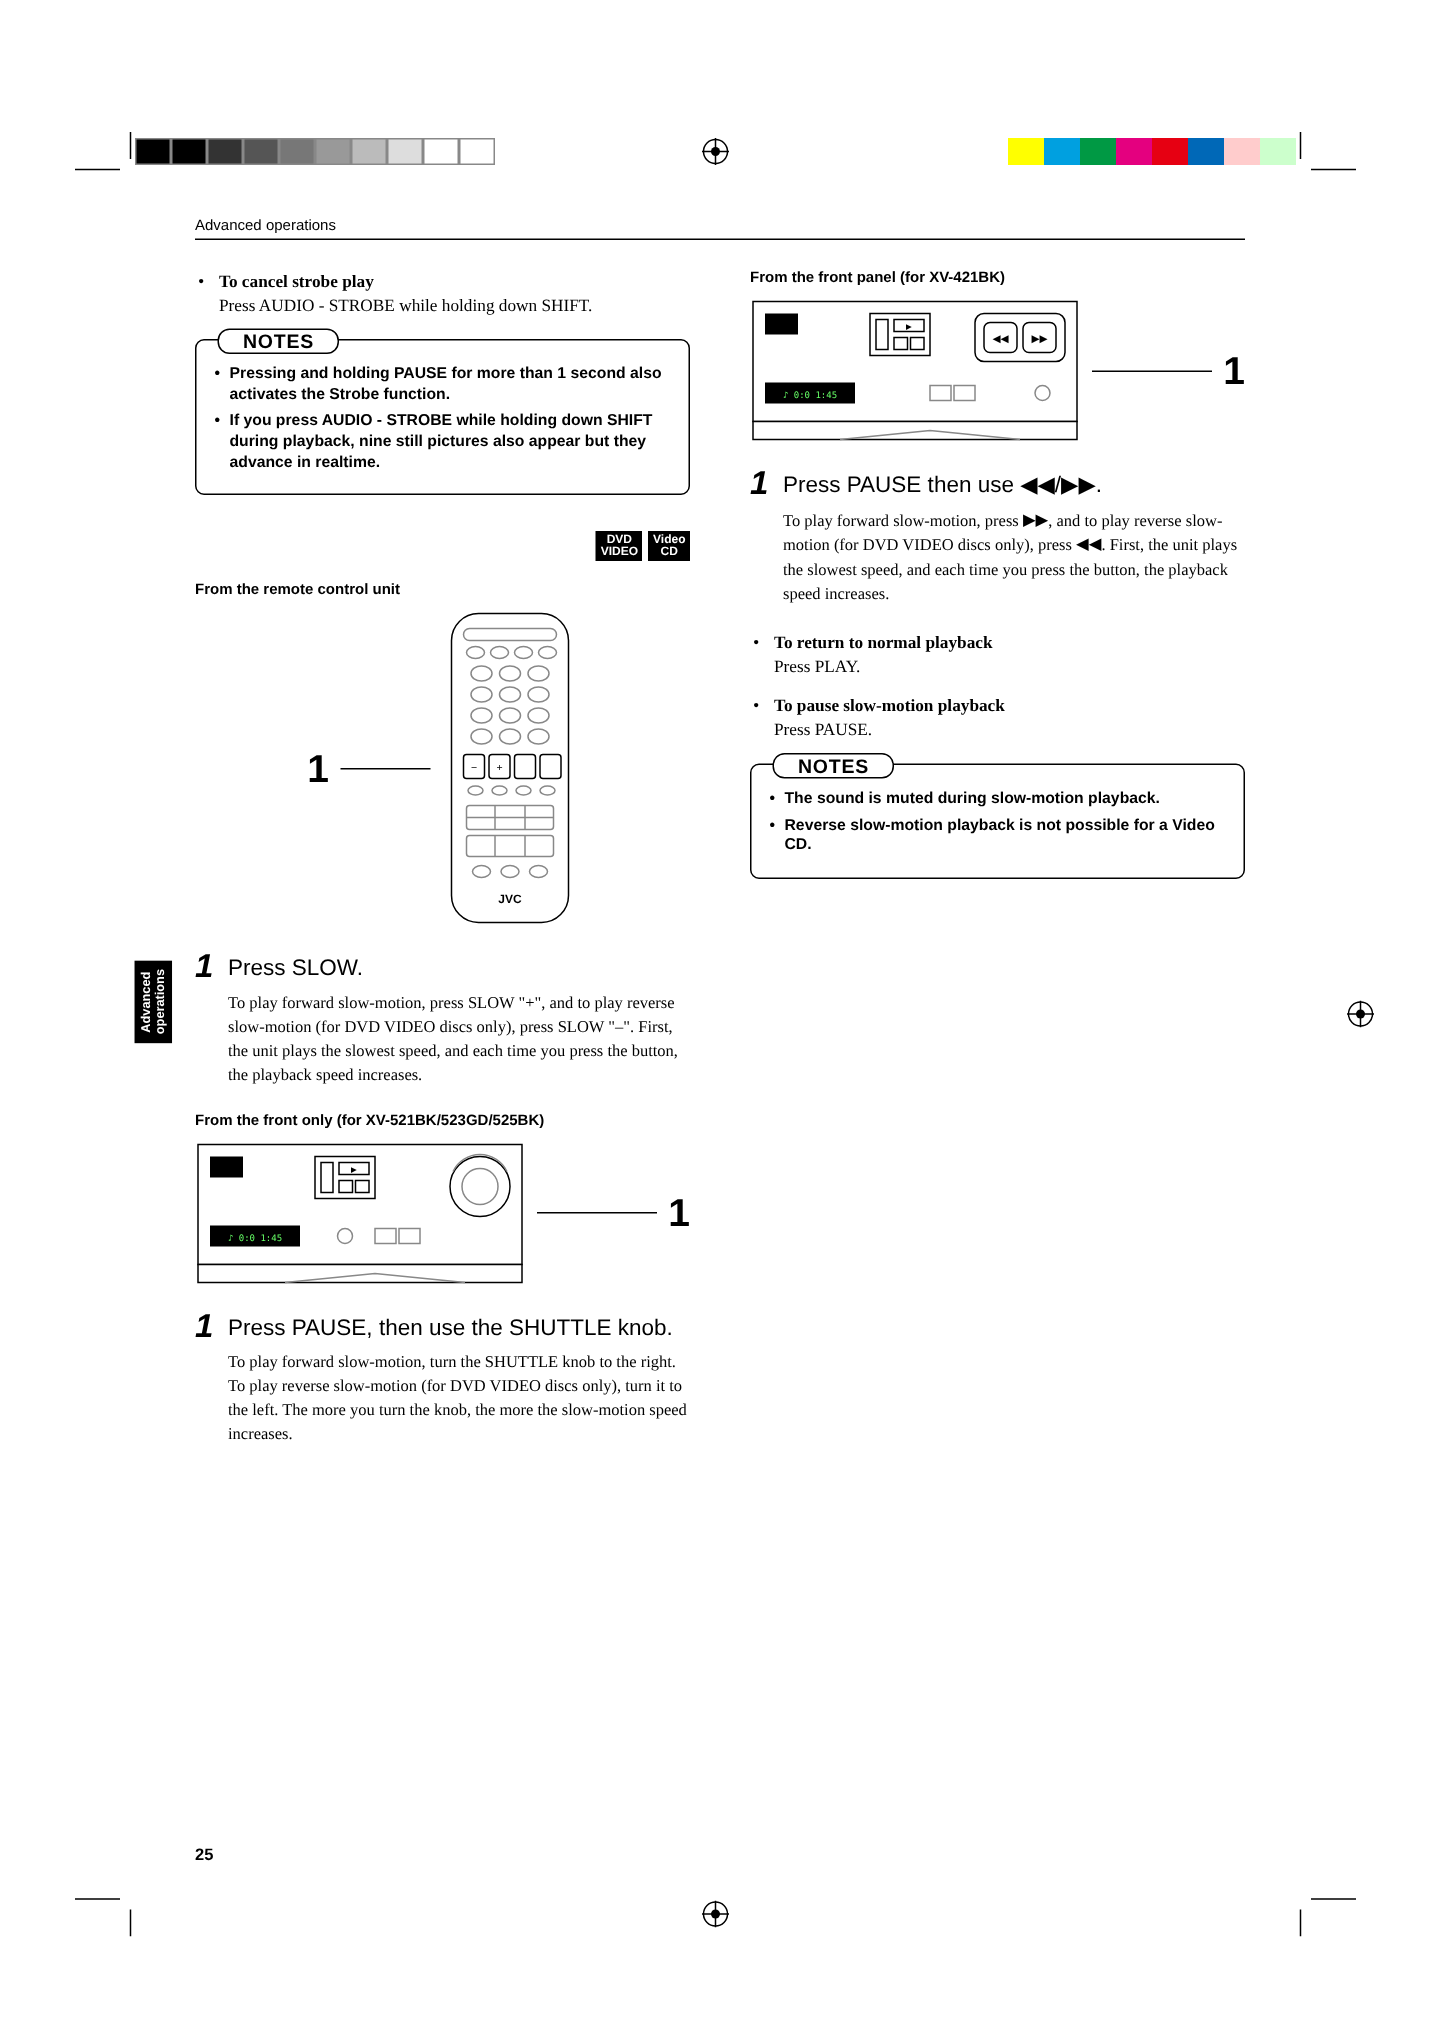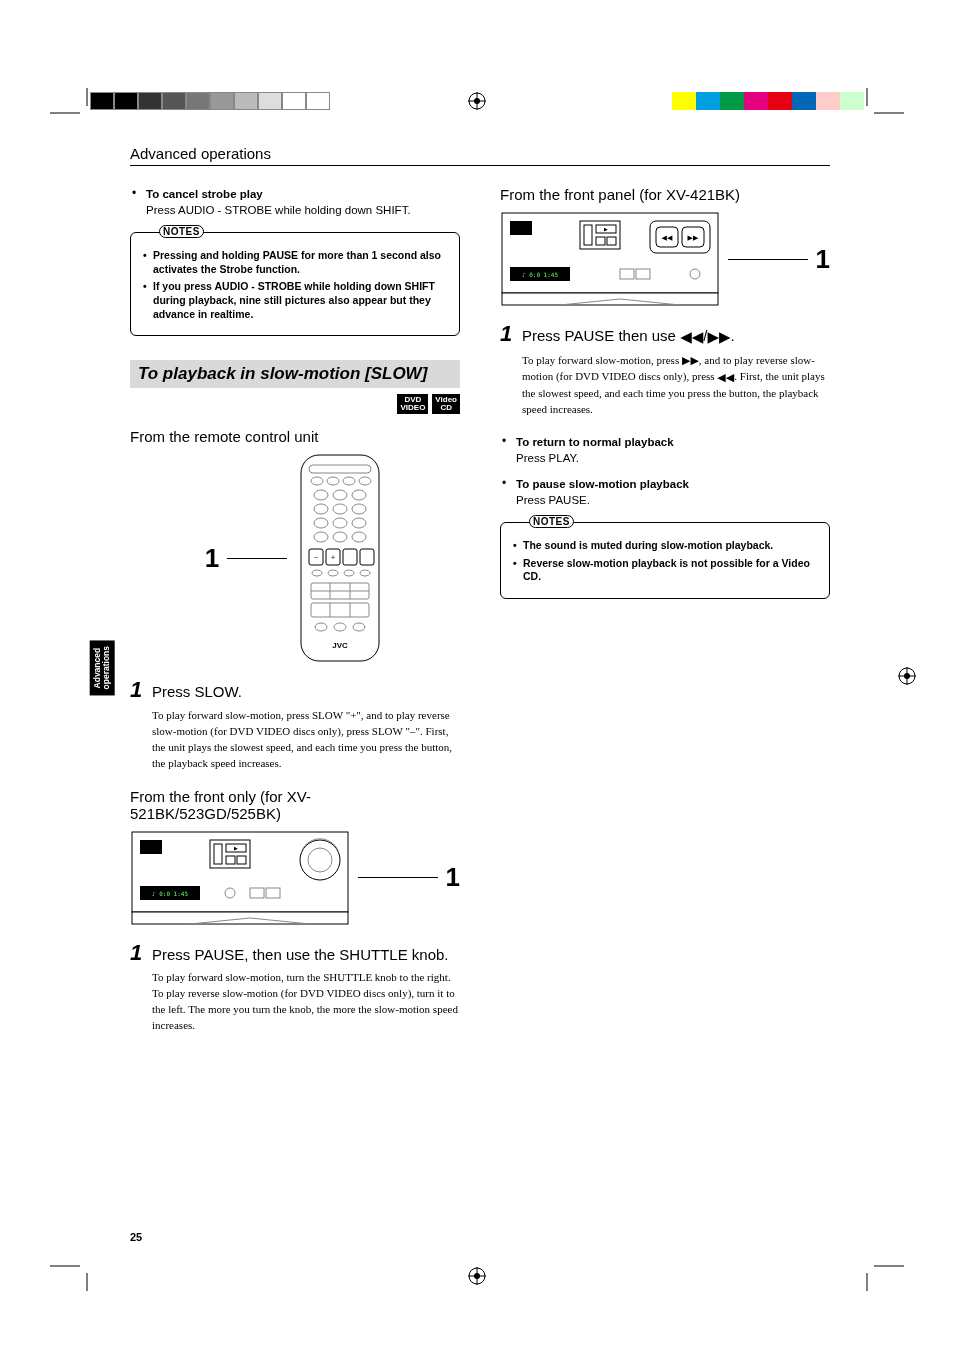--- a/index.html
+++ b/index.html
@@ -29,49 +29,49 @@
   .color-bar-right { right: 90px; }
   .color-bar div { width: 24px; height: 18px; }
 
   .page {
     position: absolute;
     top: 145px;
     left: 130px;
     width: 700px;
   }
   .header-label {
-    font-size: 15px;
+    font-size: 10px;
     border-bottom: 0.5px solid #000;
     padding-bottom: 3px;
     margin-bottom: 20px;
   }
   .columns { display: flex; gap: 40px; }
   .col { flex: 1; min-width: 0; }
 
-  .bullet-block { padding-left: 16px; position: relative; margin-bottom: 6px; }
+  .bullet-block { padding-left: 16px; position: relative; margin-bottom: 6px; font-family: Liberation Serif, serif; }
   .bullet-block::before { content: "•"; position: absolute; left: 2px; top: 0; }
   .bold { font-weight: bold; }
   .para { line-height: 1.4; font-size: 11.5px; }
 
   .notes-box {
     border: 1px solid #000;
     border-radius: 6px;
     margin: 14px 0 24px 0;
     padding: 16px 10px 10px 10px;
     position: relative;
     font-size: 10.5px;
   }
   .notes-label {
     position: absolute;
-    top: -8px; left: 28px;
+    top: -8px; left: 14px;
     background: #fff;
     border: 1px solid #000;
     border-radius: 8px;
-    padding: 0 3px;
-    font-size: 10px;
+    padding: 0 16px;
+    font-size: 13px;
     font-weight: bold;
     letter-spacing: 0.5px;
   }
   .notes-box ul { list-style: none; padding-left: 12px; }
   .notes-box li { position: relative; margin-bottom: 4px; font-weight: bold; line-height: 1.3; }
   .notes-box li::before { content: "•"; position: absolute; left: -10px; }
 
   .section-title-bar {
     background: #d9d9d9;
     font-weight: bold;
@@ -81,21 +81,21 @@
     margin-bottom: 6px;
     font-family: Arial, sans-serif;
   }
   .badge-row { display:flex; justify-content:flex-end; gap:4px; margin-bottom:8px; }
   .badge {
     display:inline-block; font-size:8px; font-weight:bold; color:#fff;
     background:#000; padding:2px 3px; text-align:center; line-height:1;
   }
   .square-bullet::before { content: "■"; margin-right:4px; font-size:9px; }
 
-  .subhead { font-weight: normal; font-size: 15px; margin: 14px 0 8px 0; }
+  .subhead { font-weight: bold; font-size: 10px; margin: 14px 0 8px 0; }
 
   .figure-wrap { display:flex; align-items:center; justify-content:center; gap:8px; margin: 6px 0 16px 0; position:relative;}
   .remote-svg { width: 90px; height: 210px; }
   .panel-svg { width: 220px; height: 96px; }
 
   .callout-1 {
     font-size: 26px; font-weight: bold; font-family: Arial, sans-serif;
   }
 
   .step-row { display:flex; gap:6px; margin-bottom:6px; }
@@ -204,21 +204,20 @@
       </div>
 
       <div class="notes-box">
         <div class="notes-label">NOTES</div>
         <ul>
           <li>Pressing and holding PAUSE for more than 1 second also activates the Strobe function.</li>
           <li>If you press AUDIO - STROBE while holding down SHIFT during playback, nine still pictures also appear but they advance in realtime.</li>
         </ul>
       </div>
 
-      <div class="section-title-bar">To playback in slow-motion [SLOW]</div>
       <div class="badge-row">
         <span class="badge">DVD<br>VIDEO</span>
         <span class="badge">Video<br>CD</span>
       </div>
 
       <div class="subhead">From the remote control unit</div>
 
       <div class="figure-wrap">
         <div class="callout-1">1</div>
         <div style="width:60px;border-top:1px solid #000;"></div>

